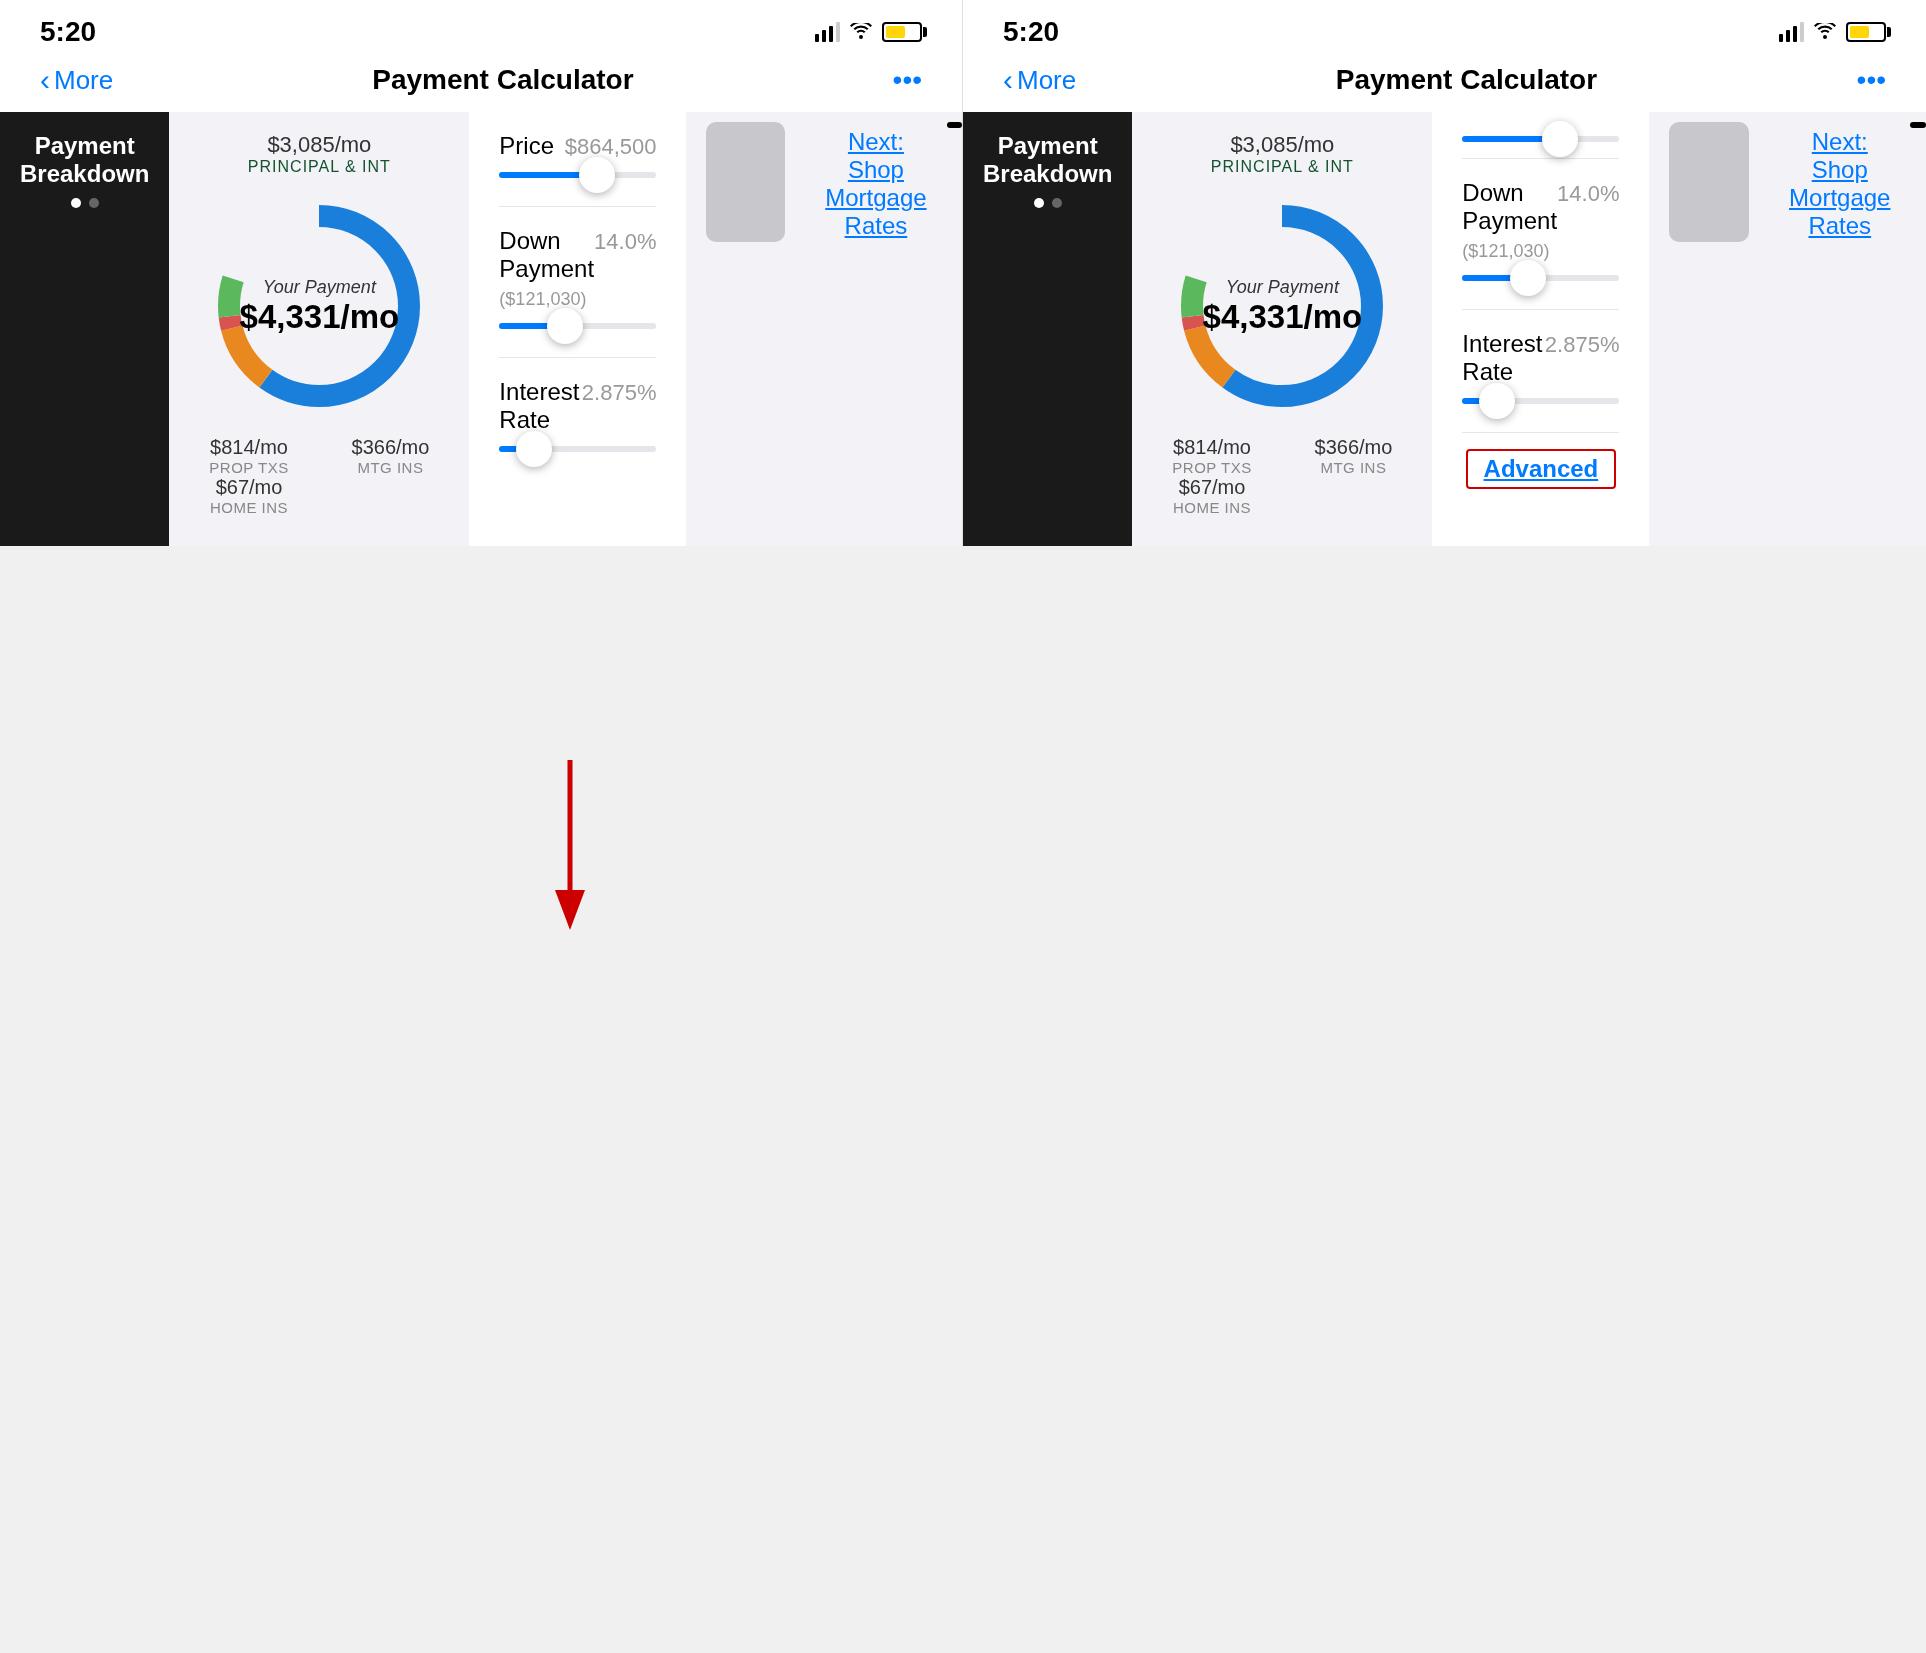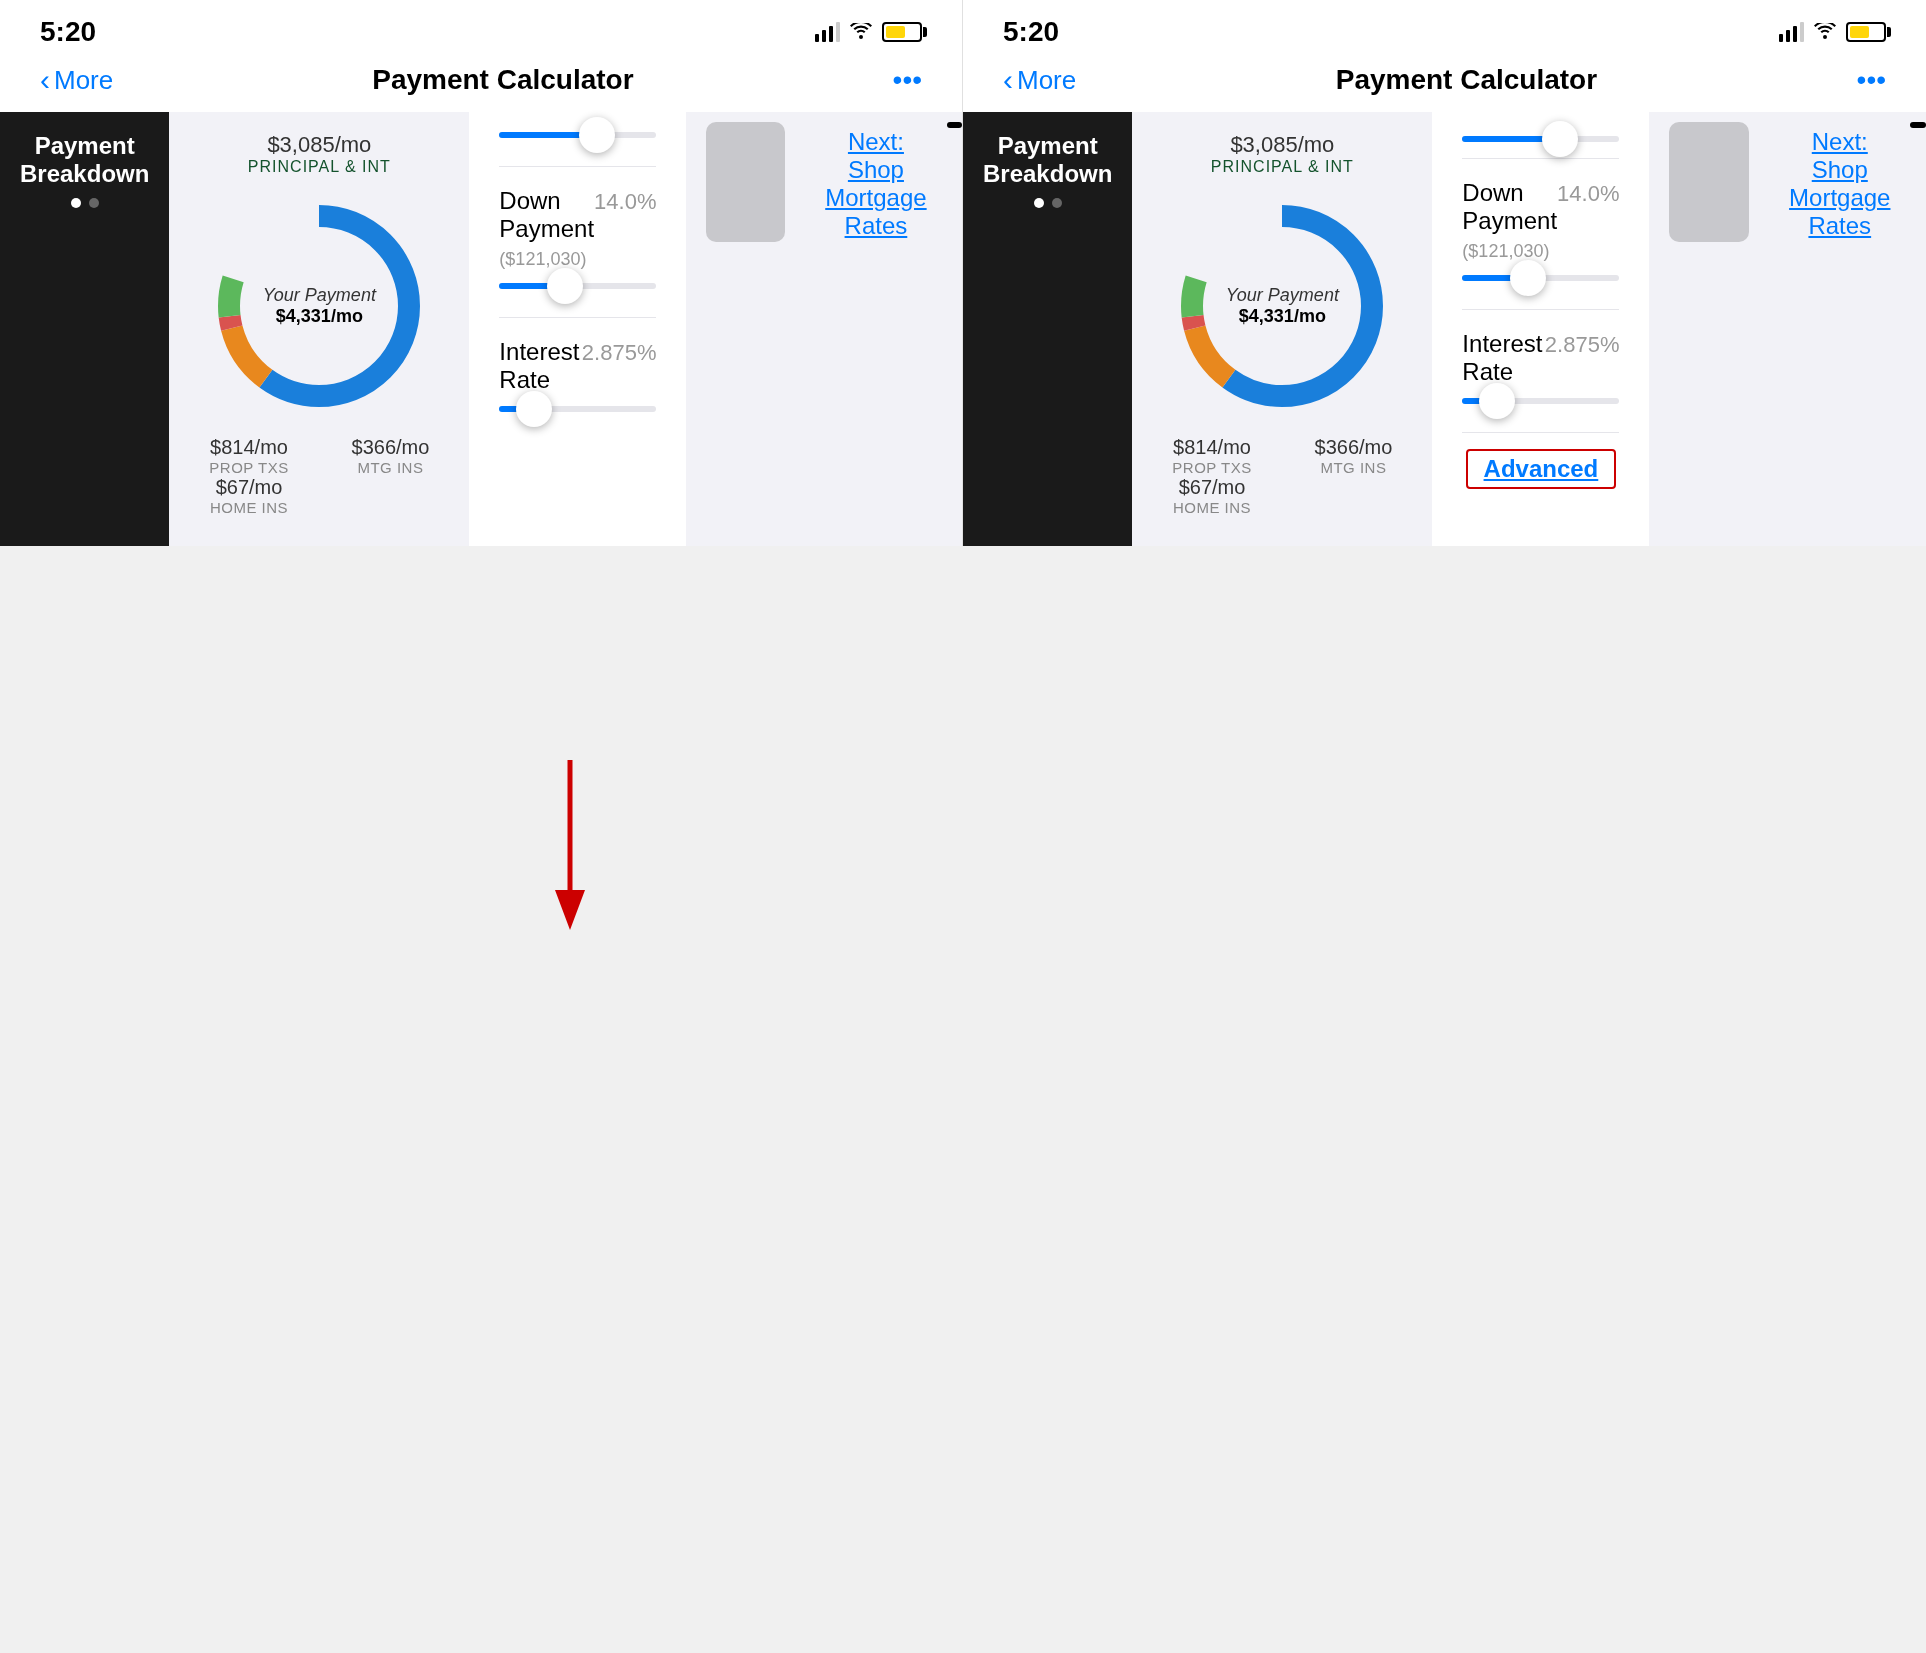--- a/index.html
+++ b/index.html
@@ -197,21 +197,21 @@
       transform: translate(-50%, -50%);
       text-align: center;
     }
     .donut-center-label {
       font-size: 18px;
       color: #333;
       font-weight: 500;
       font-style: italic;
     }
     .donut-center-amount {
-      font-size: 18px;
+      font-size: 33px;
       font-weight: 700;
       color: #000;
     }
     .bottom-labels {
       display: flex;
       justify-content: space-between;
       width: 100%;
       margin-top: 10px;
       padding: 0 10px;
     }
@@ -418,20 +418,24 @@
           <div class="bottom-label">
             <div class="bottom-label-amount">$366/mo</div>
             <div class="bottom-label-text">MTG INS</div>
           </div>
         </div>
       </div>
 
       <div class="sliders-section">
 
         <div class="slider-row">
+          <div class="slider-header">
+            <span class="slider-label">Price</span>
+            <span class="slider-value">$864,500</span>
+          </div>
           <div class="slider-track">
             <div class="slider-fill" style="width: 62%;"></div>
             <div class="slider-thumb" style="left: calc(62% - 18px);"></div>
           </div>
         </div>
 
         <div class="slider-row">
           <div class="slider-header">
             <span class="slider-label">
               <span>Down Payment</span>

